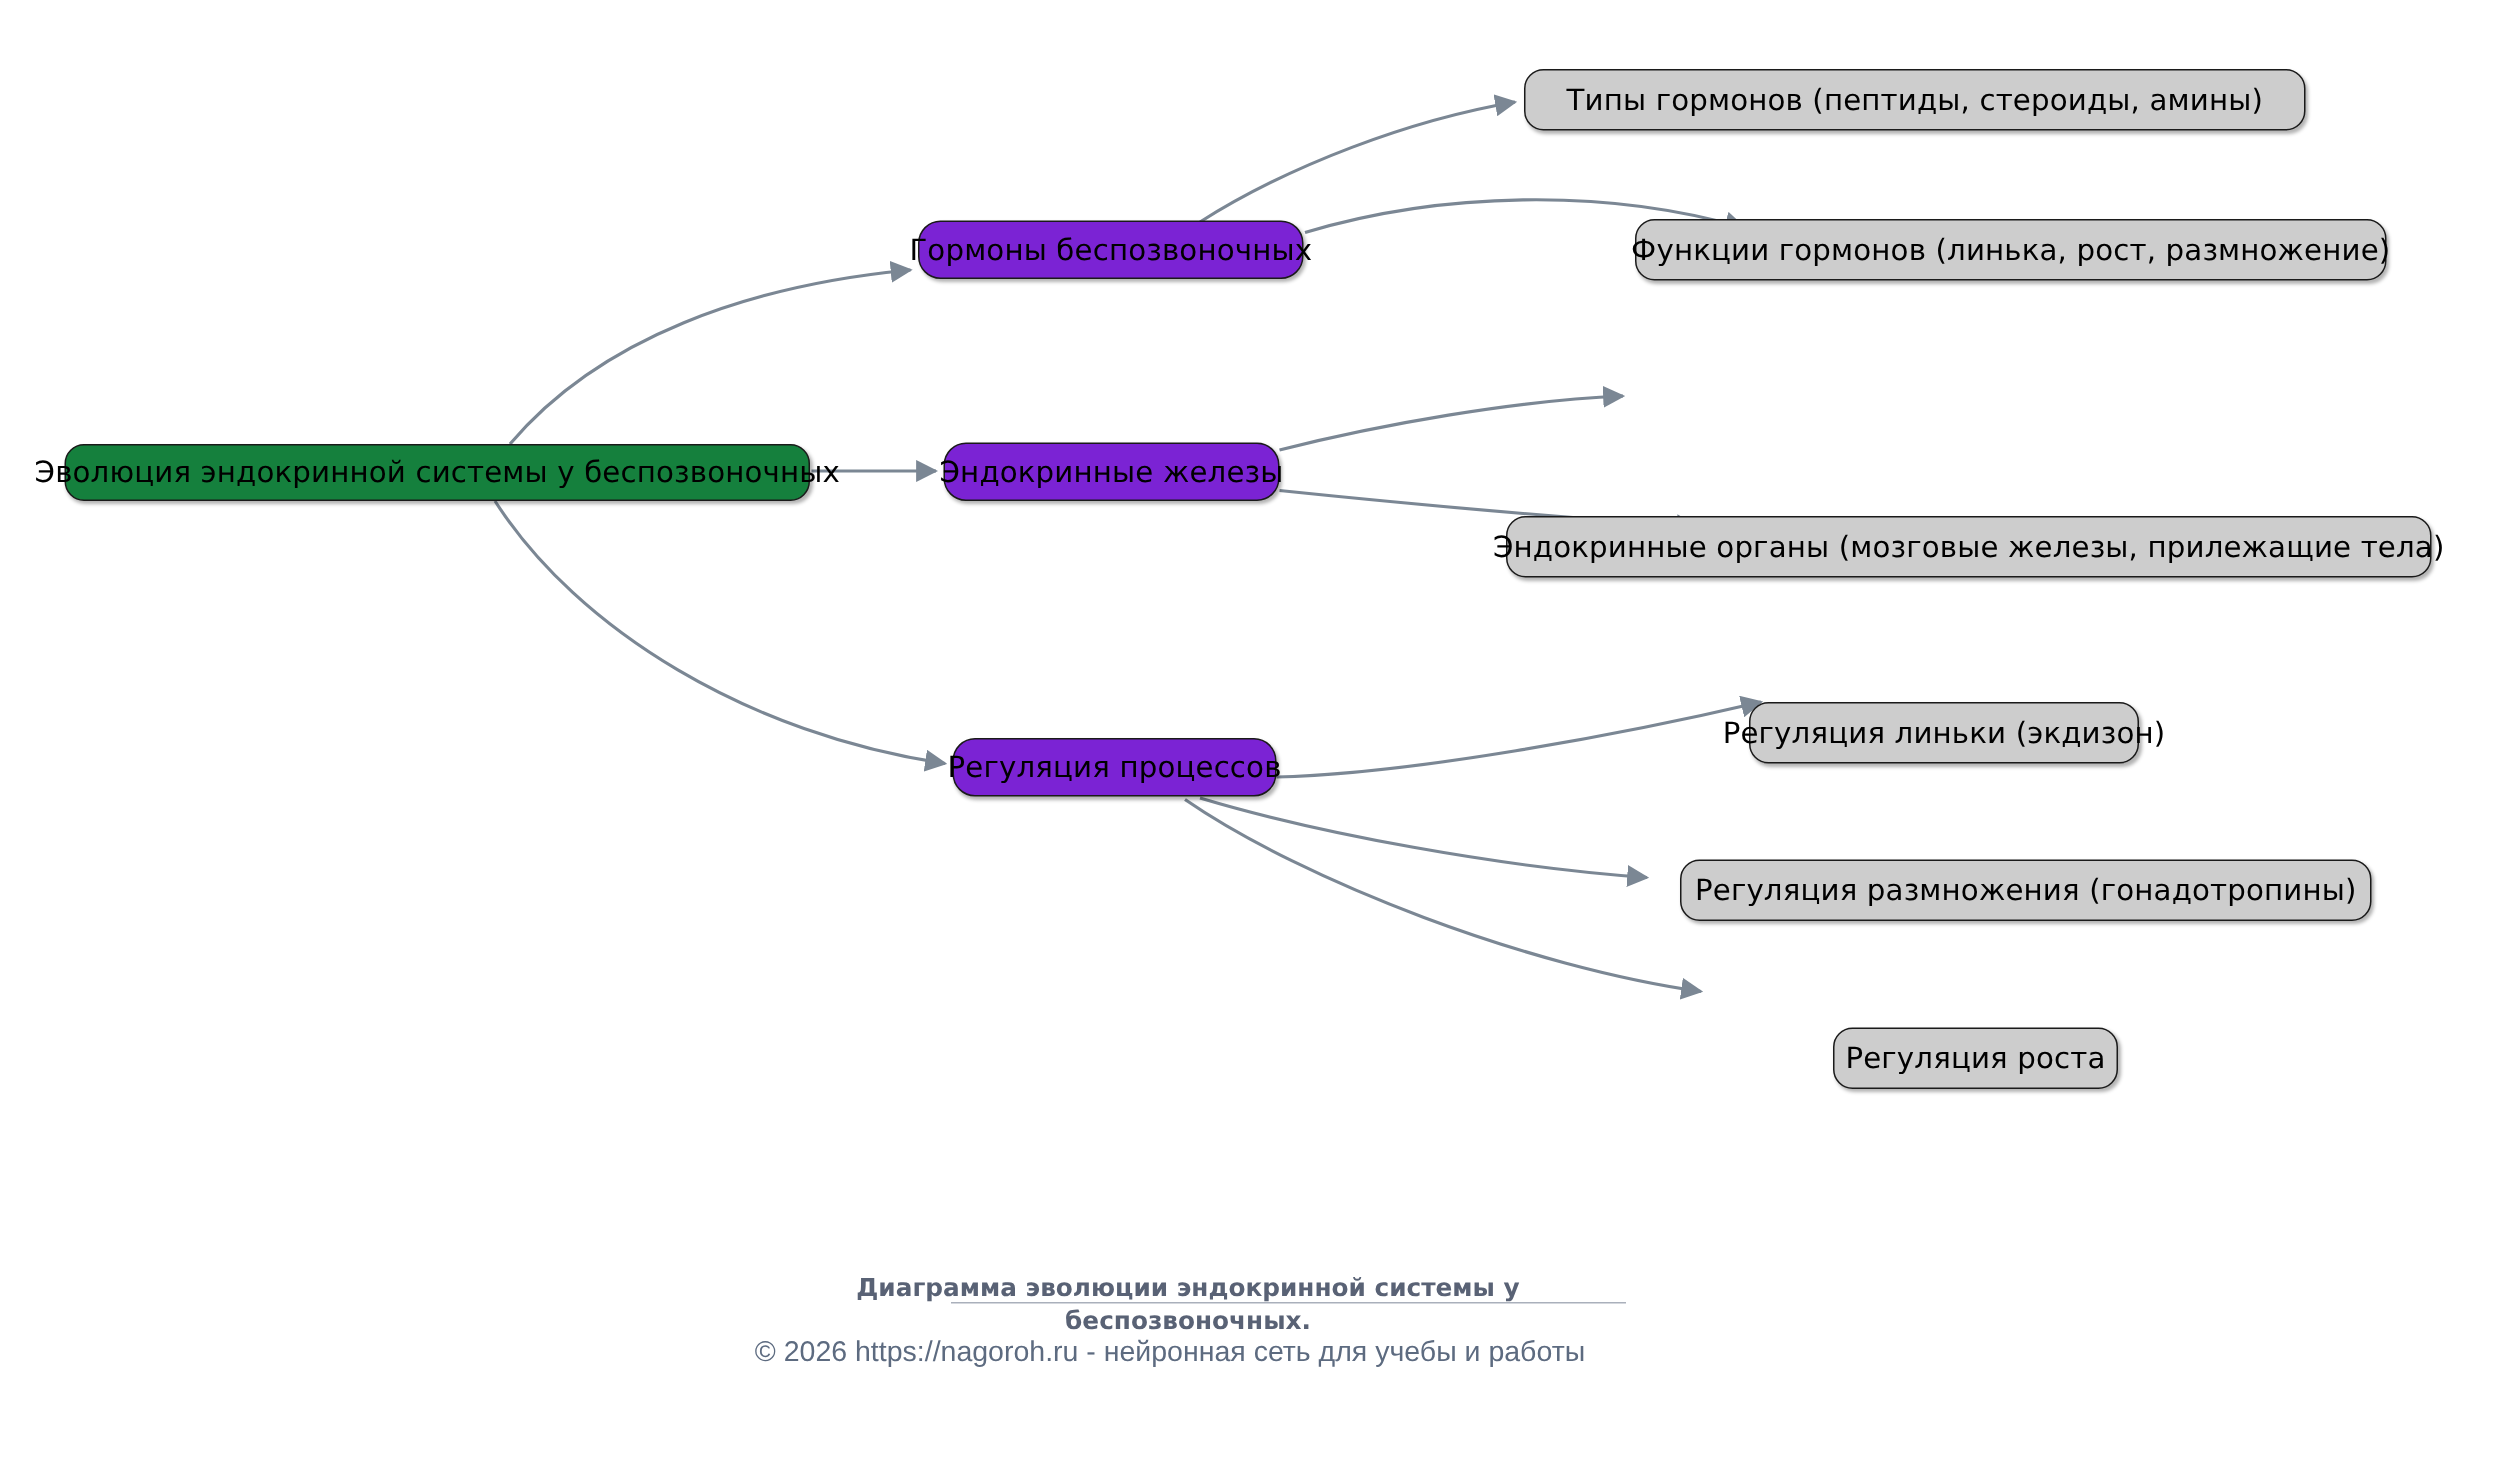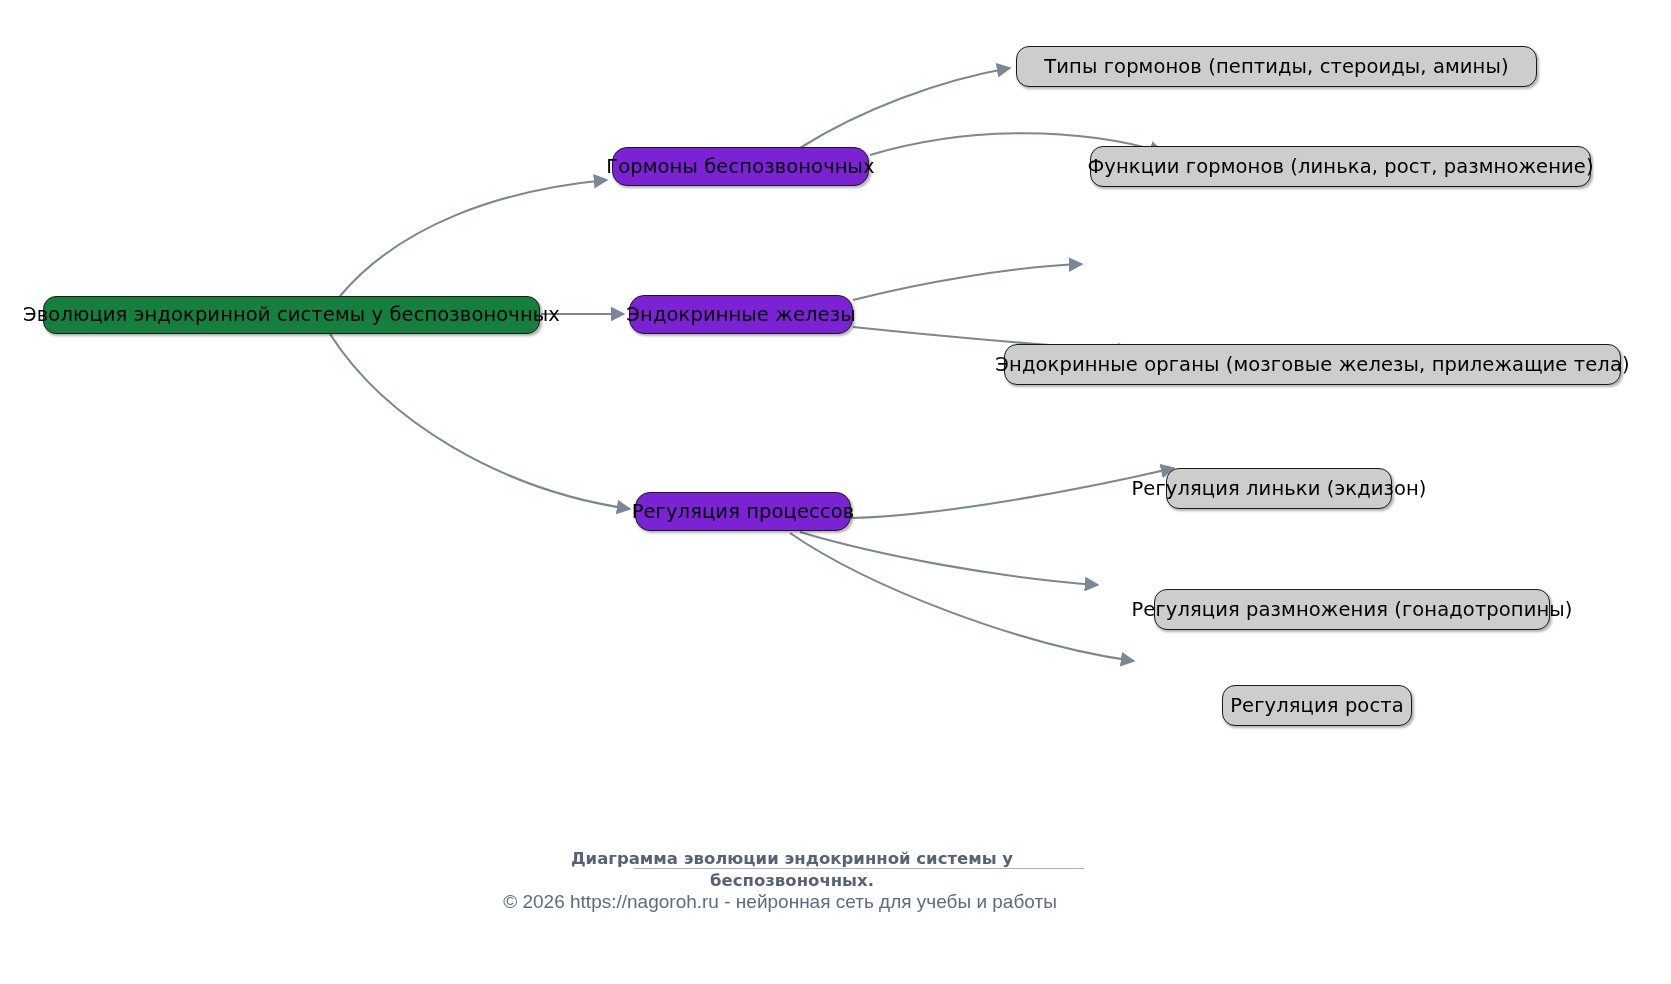--- a/index.html
+++ b/index.html
@@ -123,24 +123,24 @@
   <div class="node node-branch" style="left:629px; top:295px; width:224px; height:39px;">
     <span>Эндокринные железы</span>
   </div>
   <div class="node node-leaf" style="left:1004px; top:344px; width:617px; height:41px;">
     <span>Эндокринные органы (мозговые железы, прилежащие тела)</span>
   </div>
 
   <div class="node node-branch" style="left:635px; top:492px; width:216px; height:39px;">
     <span>Регуляция процессов</span>
   </div>
-  <div class="node node-leaf" style="left:1166px; top:468px; width:226px; height:41px;">
+  <div class="node node-leaf" style="left:1166px; top:468px; width:260px; height:41px;">
     <span>Регуляция линьки (экдизон)</span>
   </div>
-  <div class="node node-leaf" style="left:1154px; top:573px; width:396px; height:41px;margin-top:16px;">
+  <div class="node node-leaf" style="left:1120px; top:573px; width:461px; height:41px;">
     <span>Регуляция размножения (гонадотропины)</span>
   </div>
   <div class="node node-leaf" style="left:1222px; top:685px; width:190px; height:41px;">
     <span>Регуляция роста</span>
   </div>
 
   <div class="caption" style="left:492px; top:812px; width:600px;margin-top:36px;">
     <div>Диаграмма эволюции эндокринной системы у</div>
     <div>беспозвоночных.</div>
   </div>

